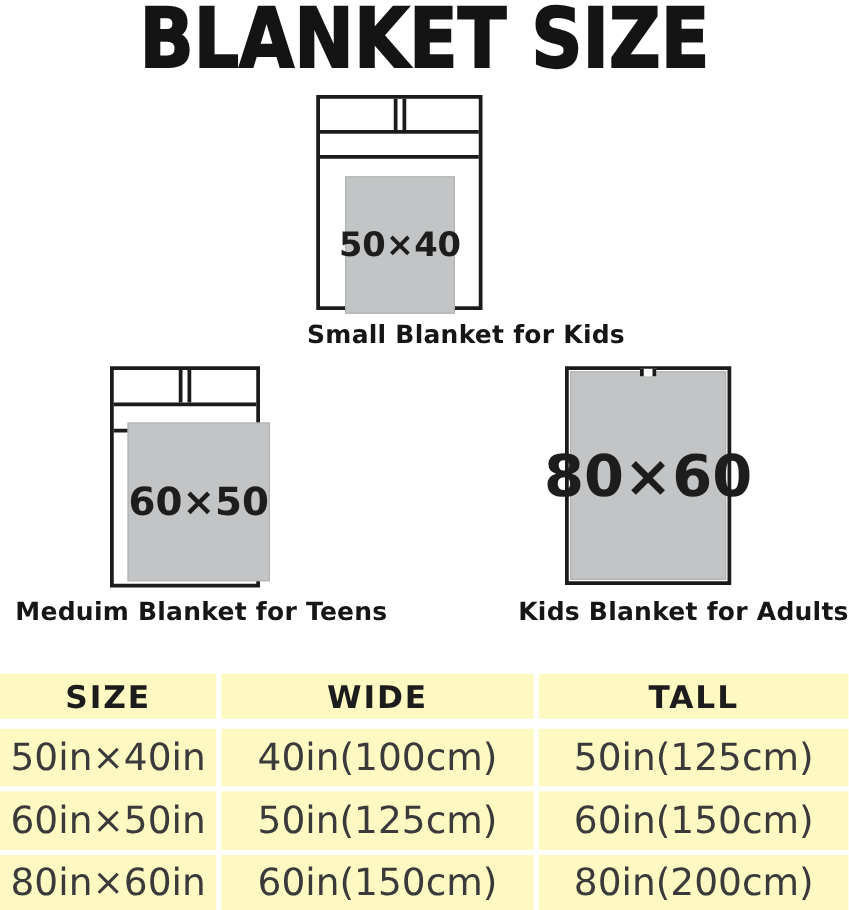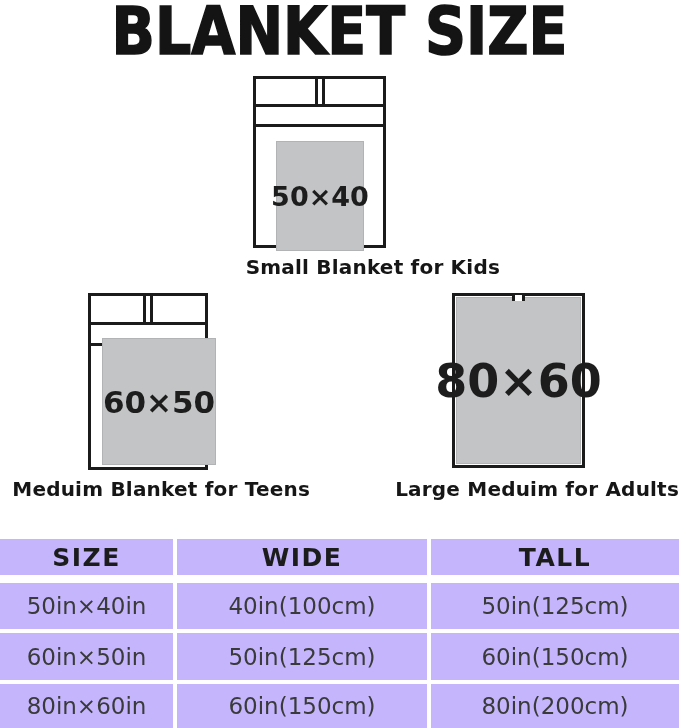--- a/index.html
+++ b/index.html
@@ -49,32 +49,32 @@
   .caption {
     position:absolute; font-weight:bold; font-size:20px; color:#161616;
     text-align:right; letter-spacing:0.2px; white-space:nowrap;
   }
   .caption-small  { left:160px; top:255px; width:340px; }
   .caption-medium { left:0px;   top:477px; width:310px; }
   .caption-large  { left:353px; top:477px; width:326px; }
 
   
   .cell {
-    position:absolute; background:#c4b5fd; box-sizing:border-box;
+    position:absolute; background:#fef9c3; box-sizing:border-box;
     display:flex; align-items:center; justify-content:center; white-space:nowrap;
   }
   .col1 { left:0px;   width:173px; }
   .col2 { left:177px; width:250px; }
   .col3 { left:431px; width:248px; }
   .rowH { top:539px; height:36px; }
   .row1 { top:583px; height:46px; }
   .row2 { top:633px; height:47px; }
   .row3 { top:684px; height:44px; }
   .head { font-weight:bold; font-size:25px; color:#1c1c1c; letter-spacing:1.5px; }
-  .data { font-size:23px; color:#3a3a3a; font-weight:normal; }
+  .data { font-size:30px; color:#3a3a3a; font-weight:normal; }
 </style>
 </head>
 <body>
 
 <div class="stage">
 
   <div class="title">BLANKET SIZE</div>
 
   <div class="bed bed-small">
     <div class="band pillow-band">
@@ -97,21 +97,21 @@
     </div>
   </div>
   <div class="caption caption-medium">Meduim Blanket for Teens</div>
 
   <div class="bed bed-large">
     <div class="blanket blanket-large">
       <span>80×60</span>
     </div>
     <div class="notch"></div>
   </div>
-  <div class="caption caption-large">Large Meduim for Adults</div>
+  <div class="caption caption-large">Kids Blanket for Adults</div>
 
   <div>
     <div class="cell head col1 rowH">SIZE</div>
     <div class="cell head col2 rowH">WIDE</div>
     <div class="cell head col3 rowH">TALL</div>
 
     <div class="cell data col1 row1">50in×40in</div>
     <div class="cell data col2 row1">40in(100cm)</div>
     <div class="cell data col3 row1">50in(125cm)</div>
 

